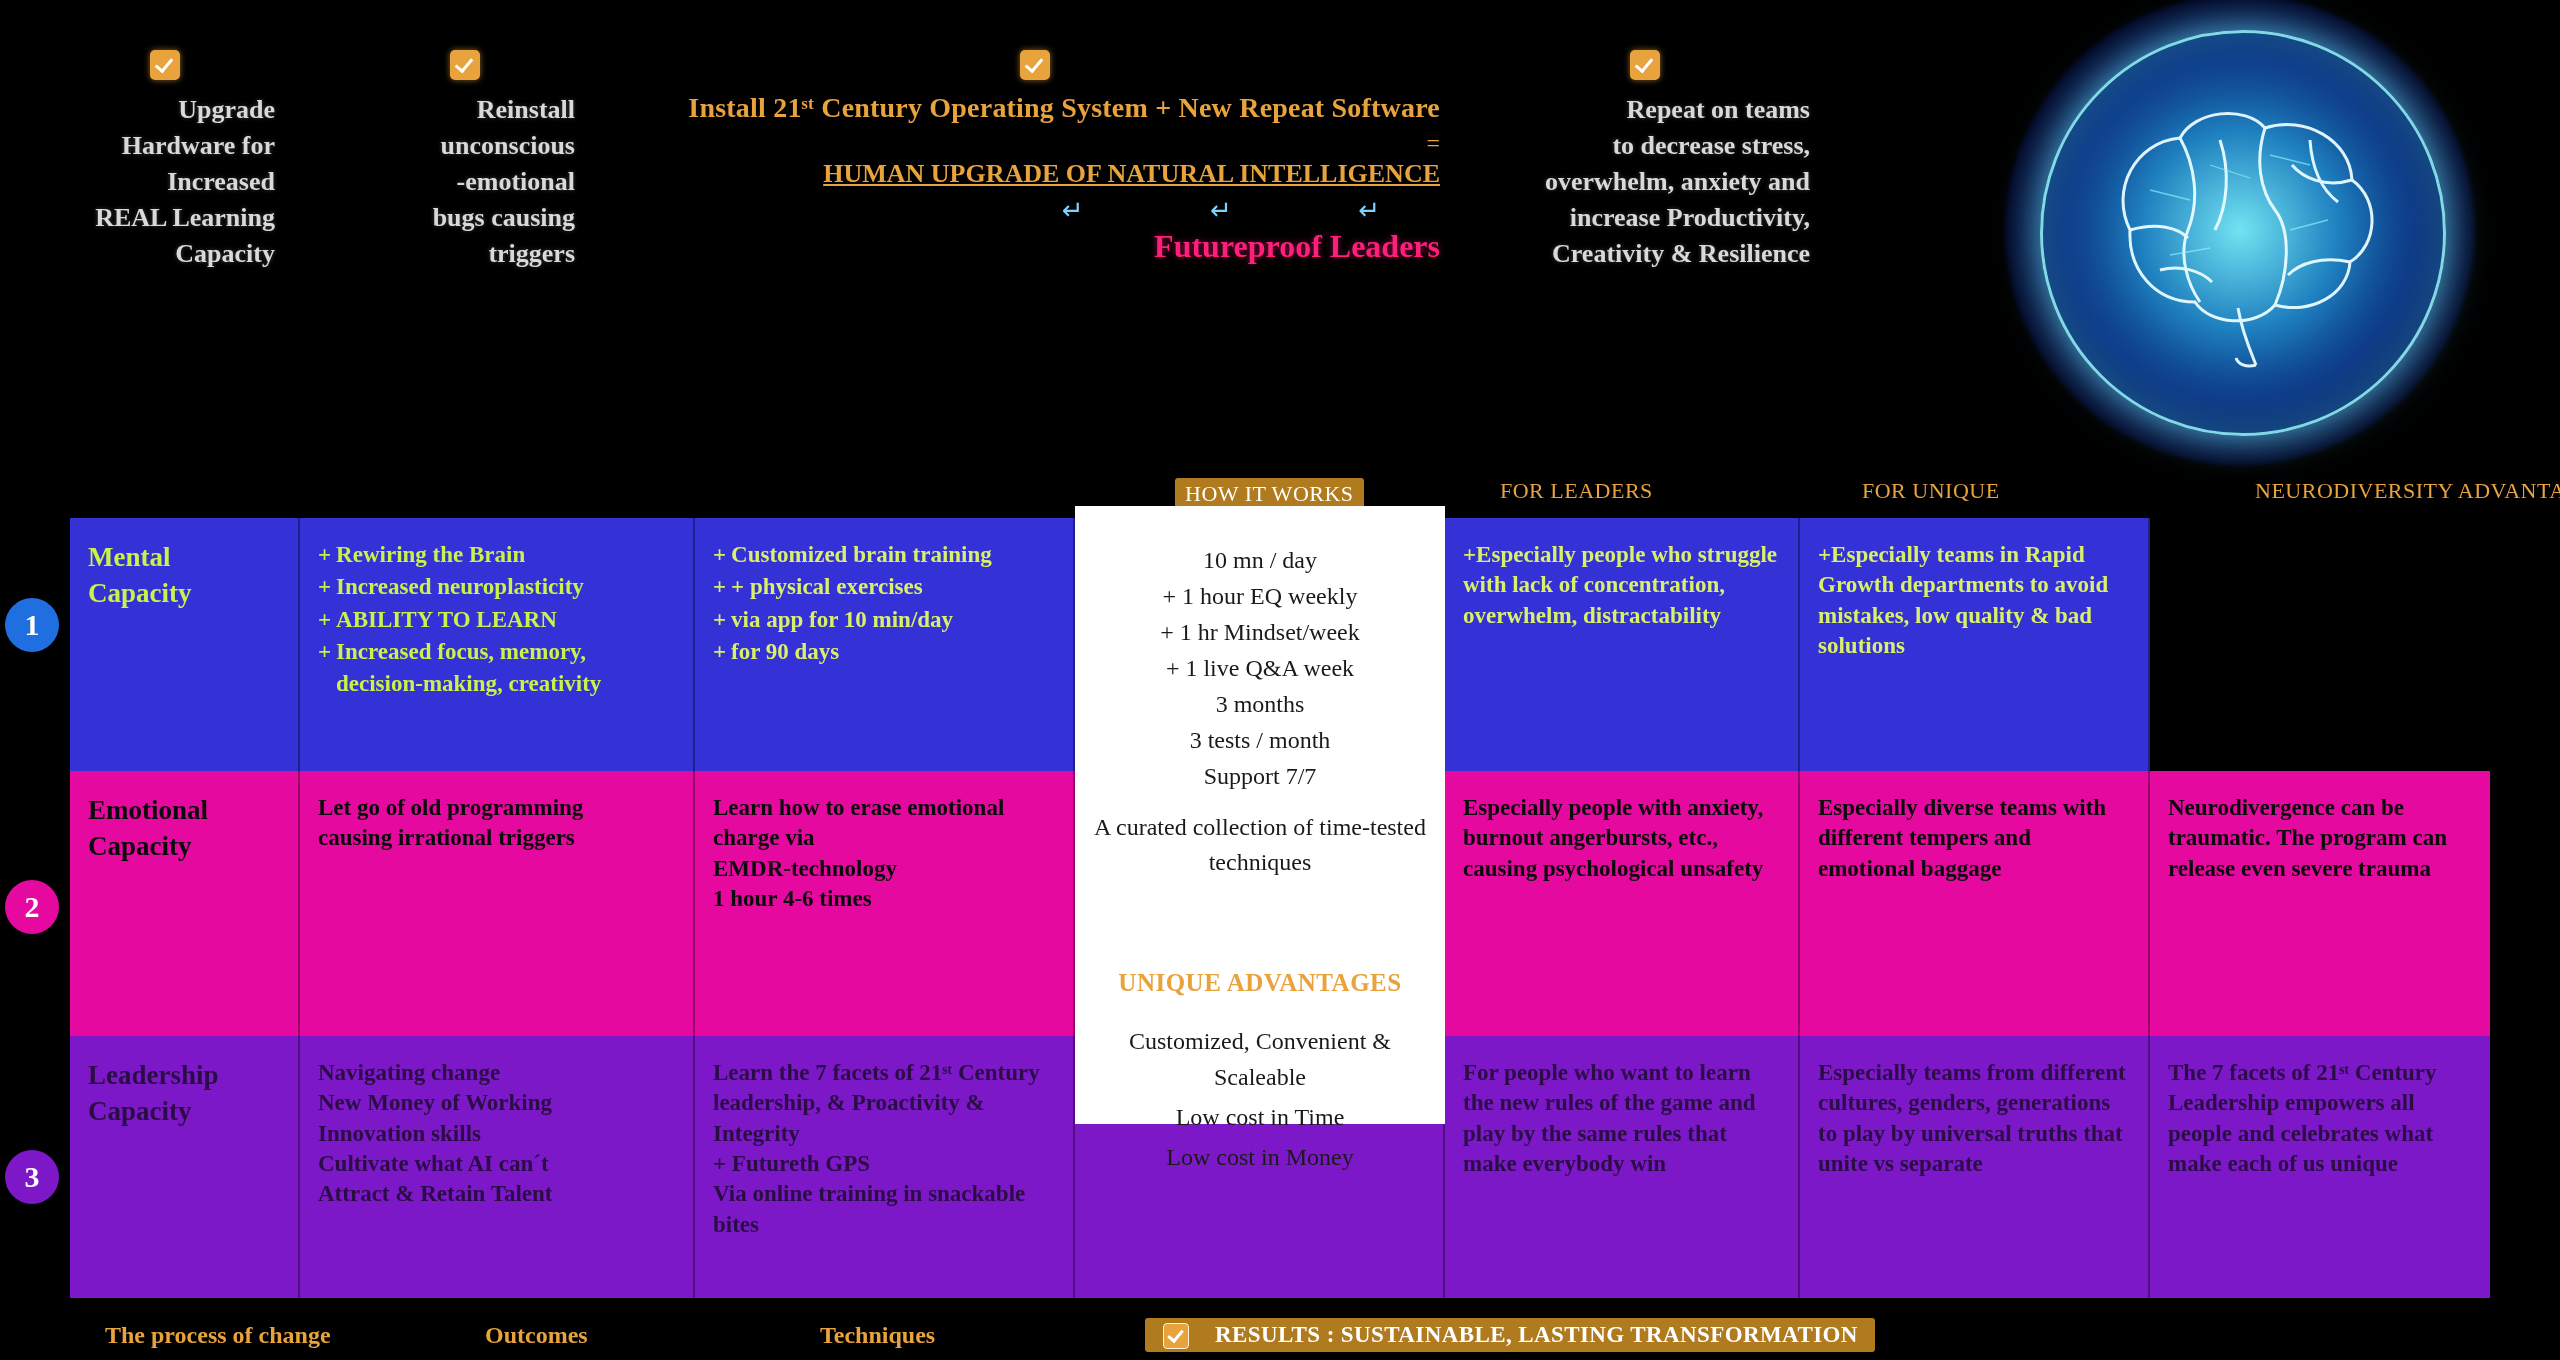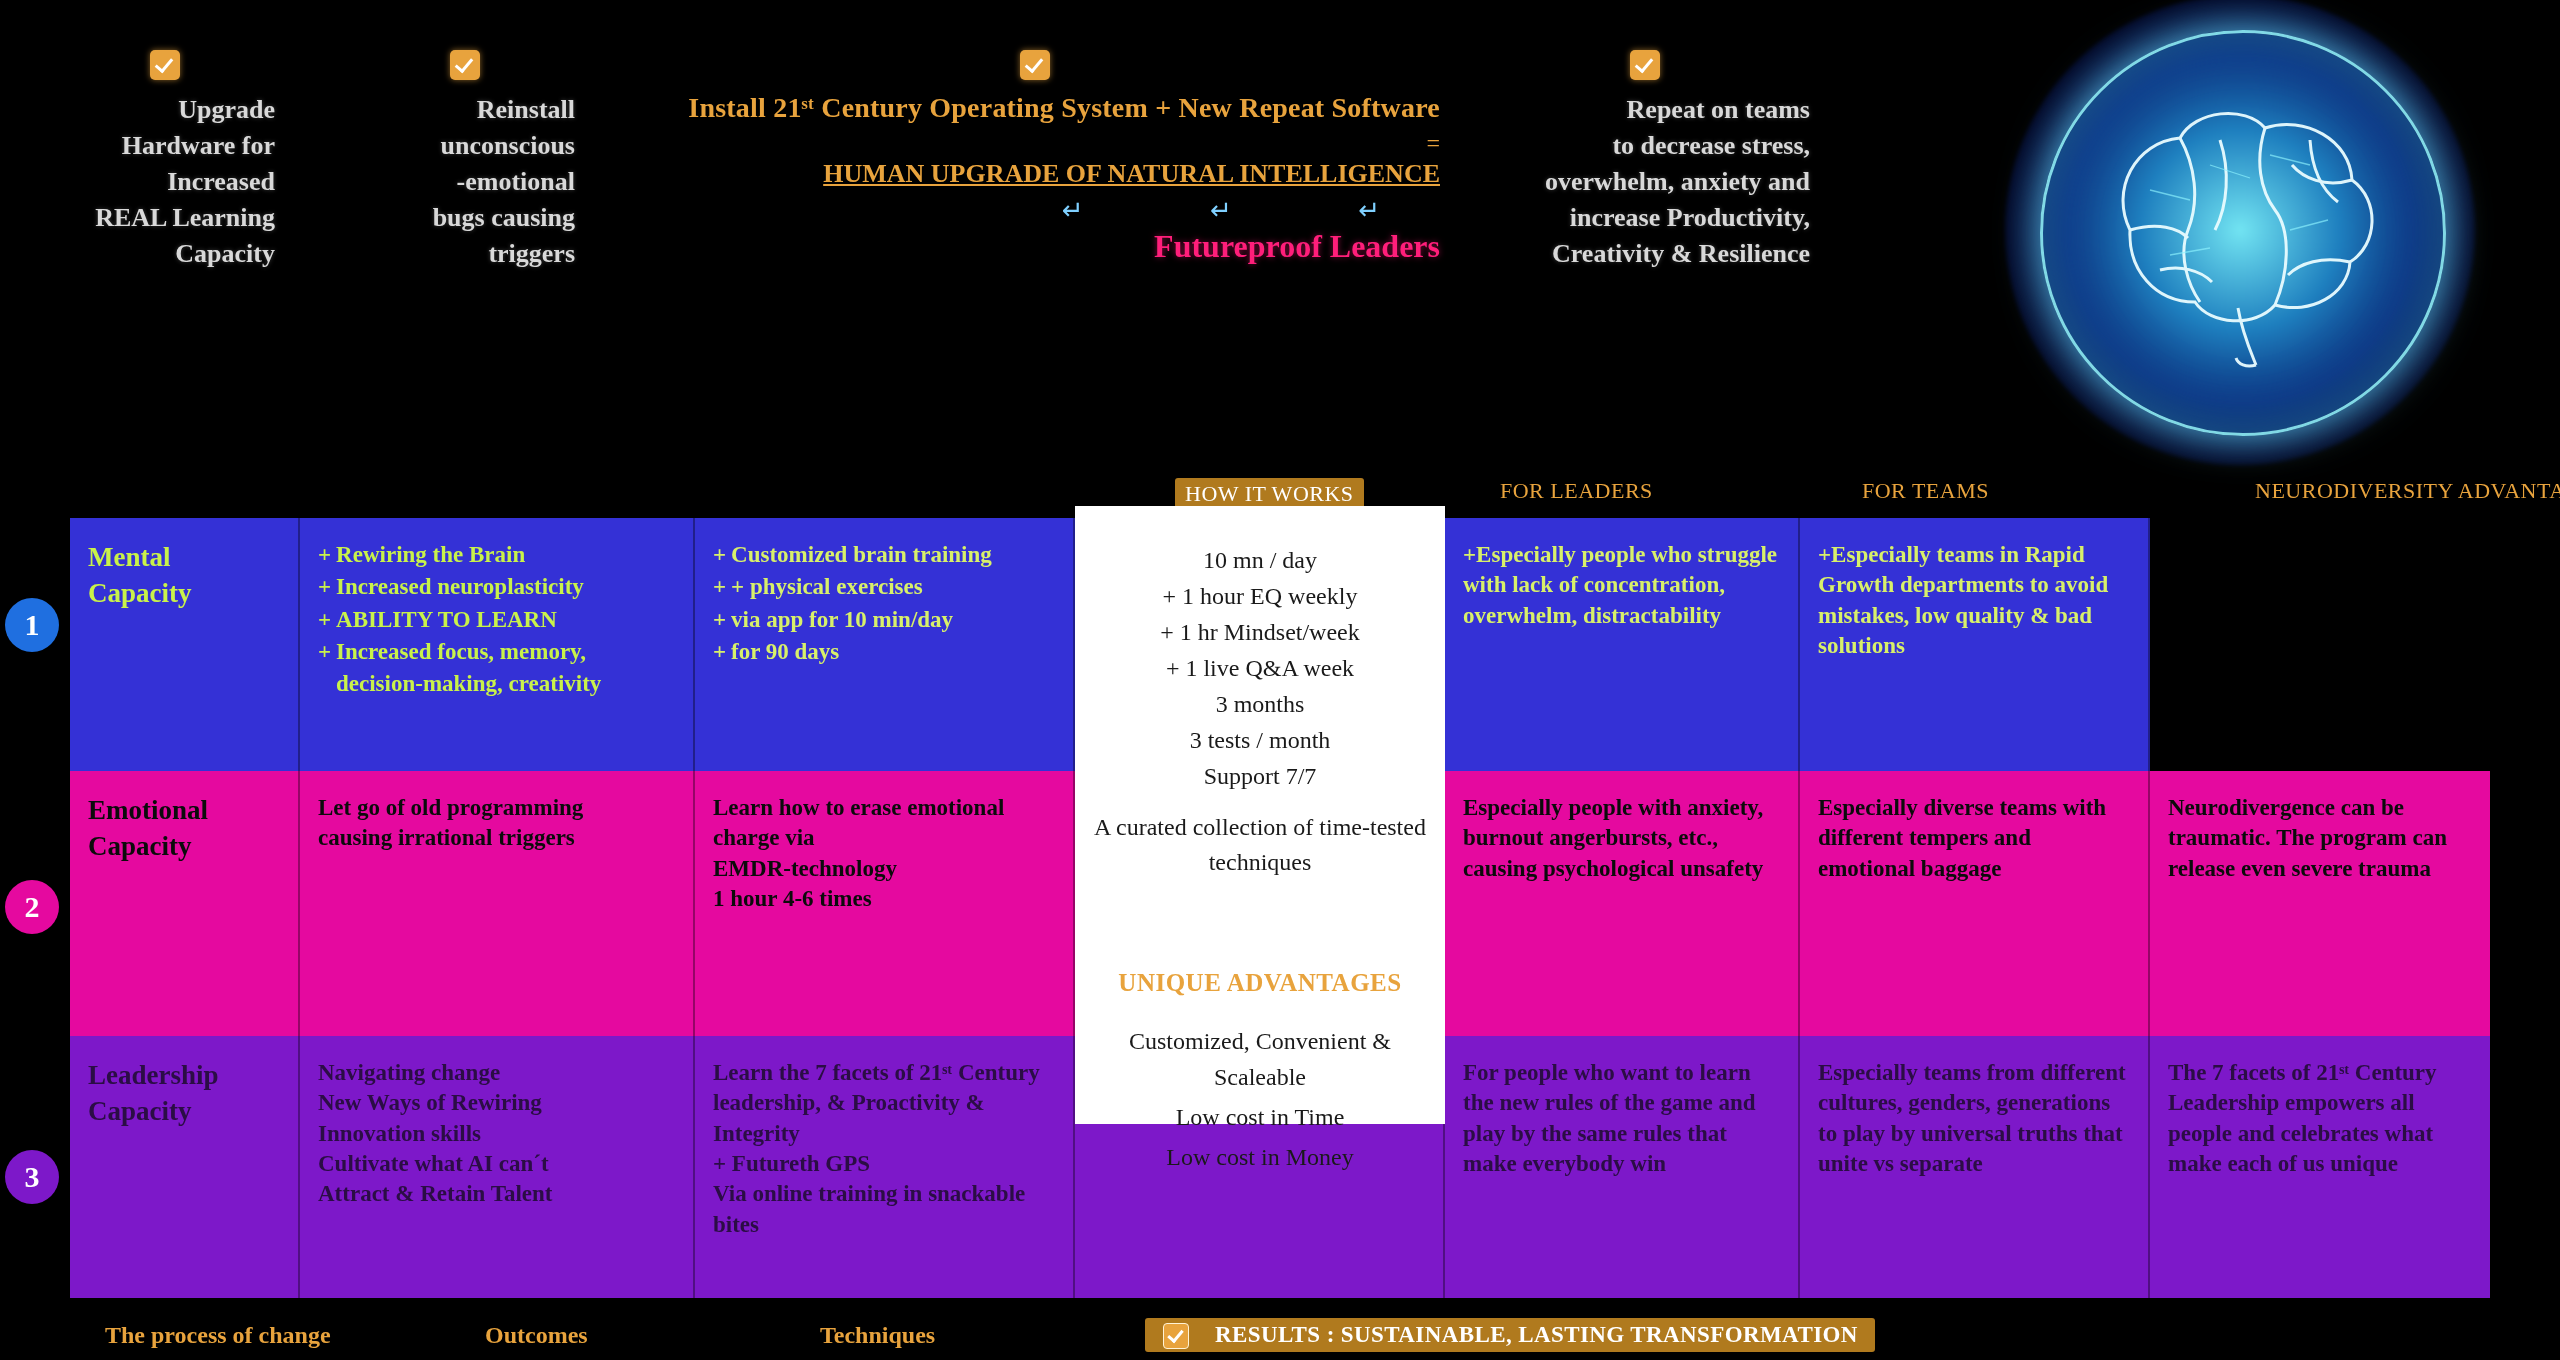--- a/index.html
+++ b/index.html
@@ -398,21 +398,21 @@
     </g>
     <g stroke="#8ff4ff" stroke-width="1.3" opacity="0.65">
       <path d="M90 120 L130 130 M150 95 L190 108 M210 85 L250 95 M110 185 L150 178 M230 160 L268 150"></path>
     </g>
   </svg>
 </div>
 
 <div class="col-headers">
   <div class="col-head boxed" style="left:1175px;">HOW IT WORKS</div>
   <div class="col-head" style="left:1500px;">FOR LEADERS</div>
-  <div class="col-head" style="left:1862px;">FOR TEAMS</div>
+  <div class="col-head" style="left:1862px;">FOR UNIQUE</div>
   <div class="col-head" style="left:2255px;">NEURODIVERSITY ADVANTAGE</div>
 </div>
 
 <div class="num-circle" id="num-1">1</div>
 <div class="num-circle" id="num-2">2</div>
 <div class="num-circle" id="num-3">3</div>
 
 <div class="matrix">
 
   <div class="row" id="row-1">
@@ -464,21 +464,21 @@
     <div class="cell c-teams">Especially diverse teams with different tempers and emotional baggage</div>
     <div class="cell c-neuro">Neurodivergence can be traumatic. The program can release even severe trauma</div>
   </div>
 
   <div class="row" id="row-3">
     <div class="cell c-title">
       <div class="cell-title">Leadership Capacity</div>
     </div>
     <div class="cell c-out">
       <div>Navigating change</div>
-      <div>New Ways of Rewiring</div>
+      <div>New Money of Working</div>
       <div>Innovation skills</div>
       <div>Cultivate what AI can´t</div>
       <div>Attract &amp; Retain Talent</div>
     </div>
     <div class="cell c-tech">
       <div>Learn the 7 facets of 21ˢᵗ Century</div>
       <div>leadership, &amp; Proactivity &amp;</div>
       <div>Integrity</div>
       <div>+ Futureth GPS</div>
       <div>Via online training in snackable</div>

